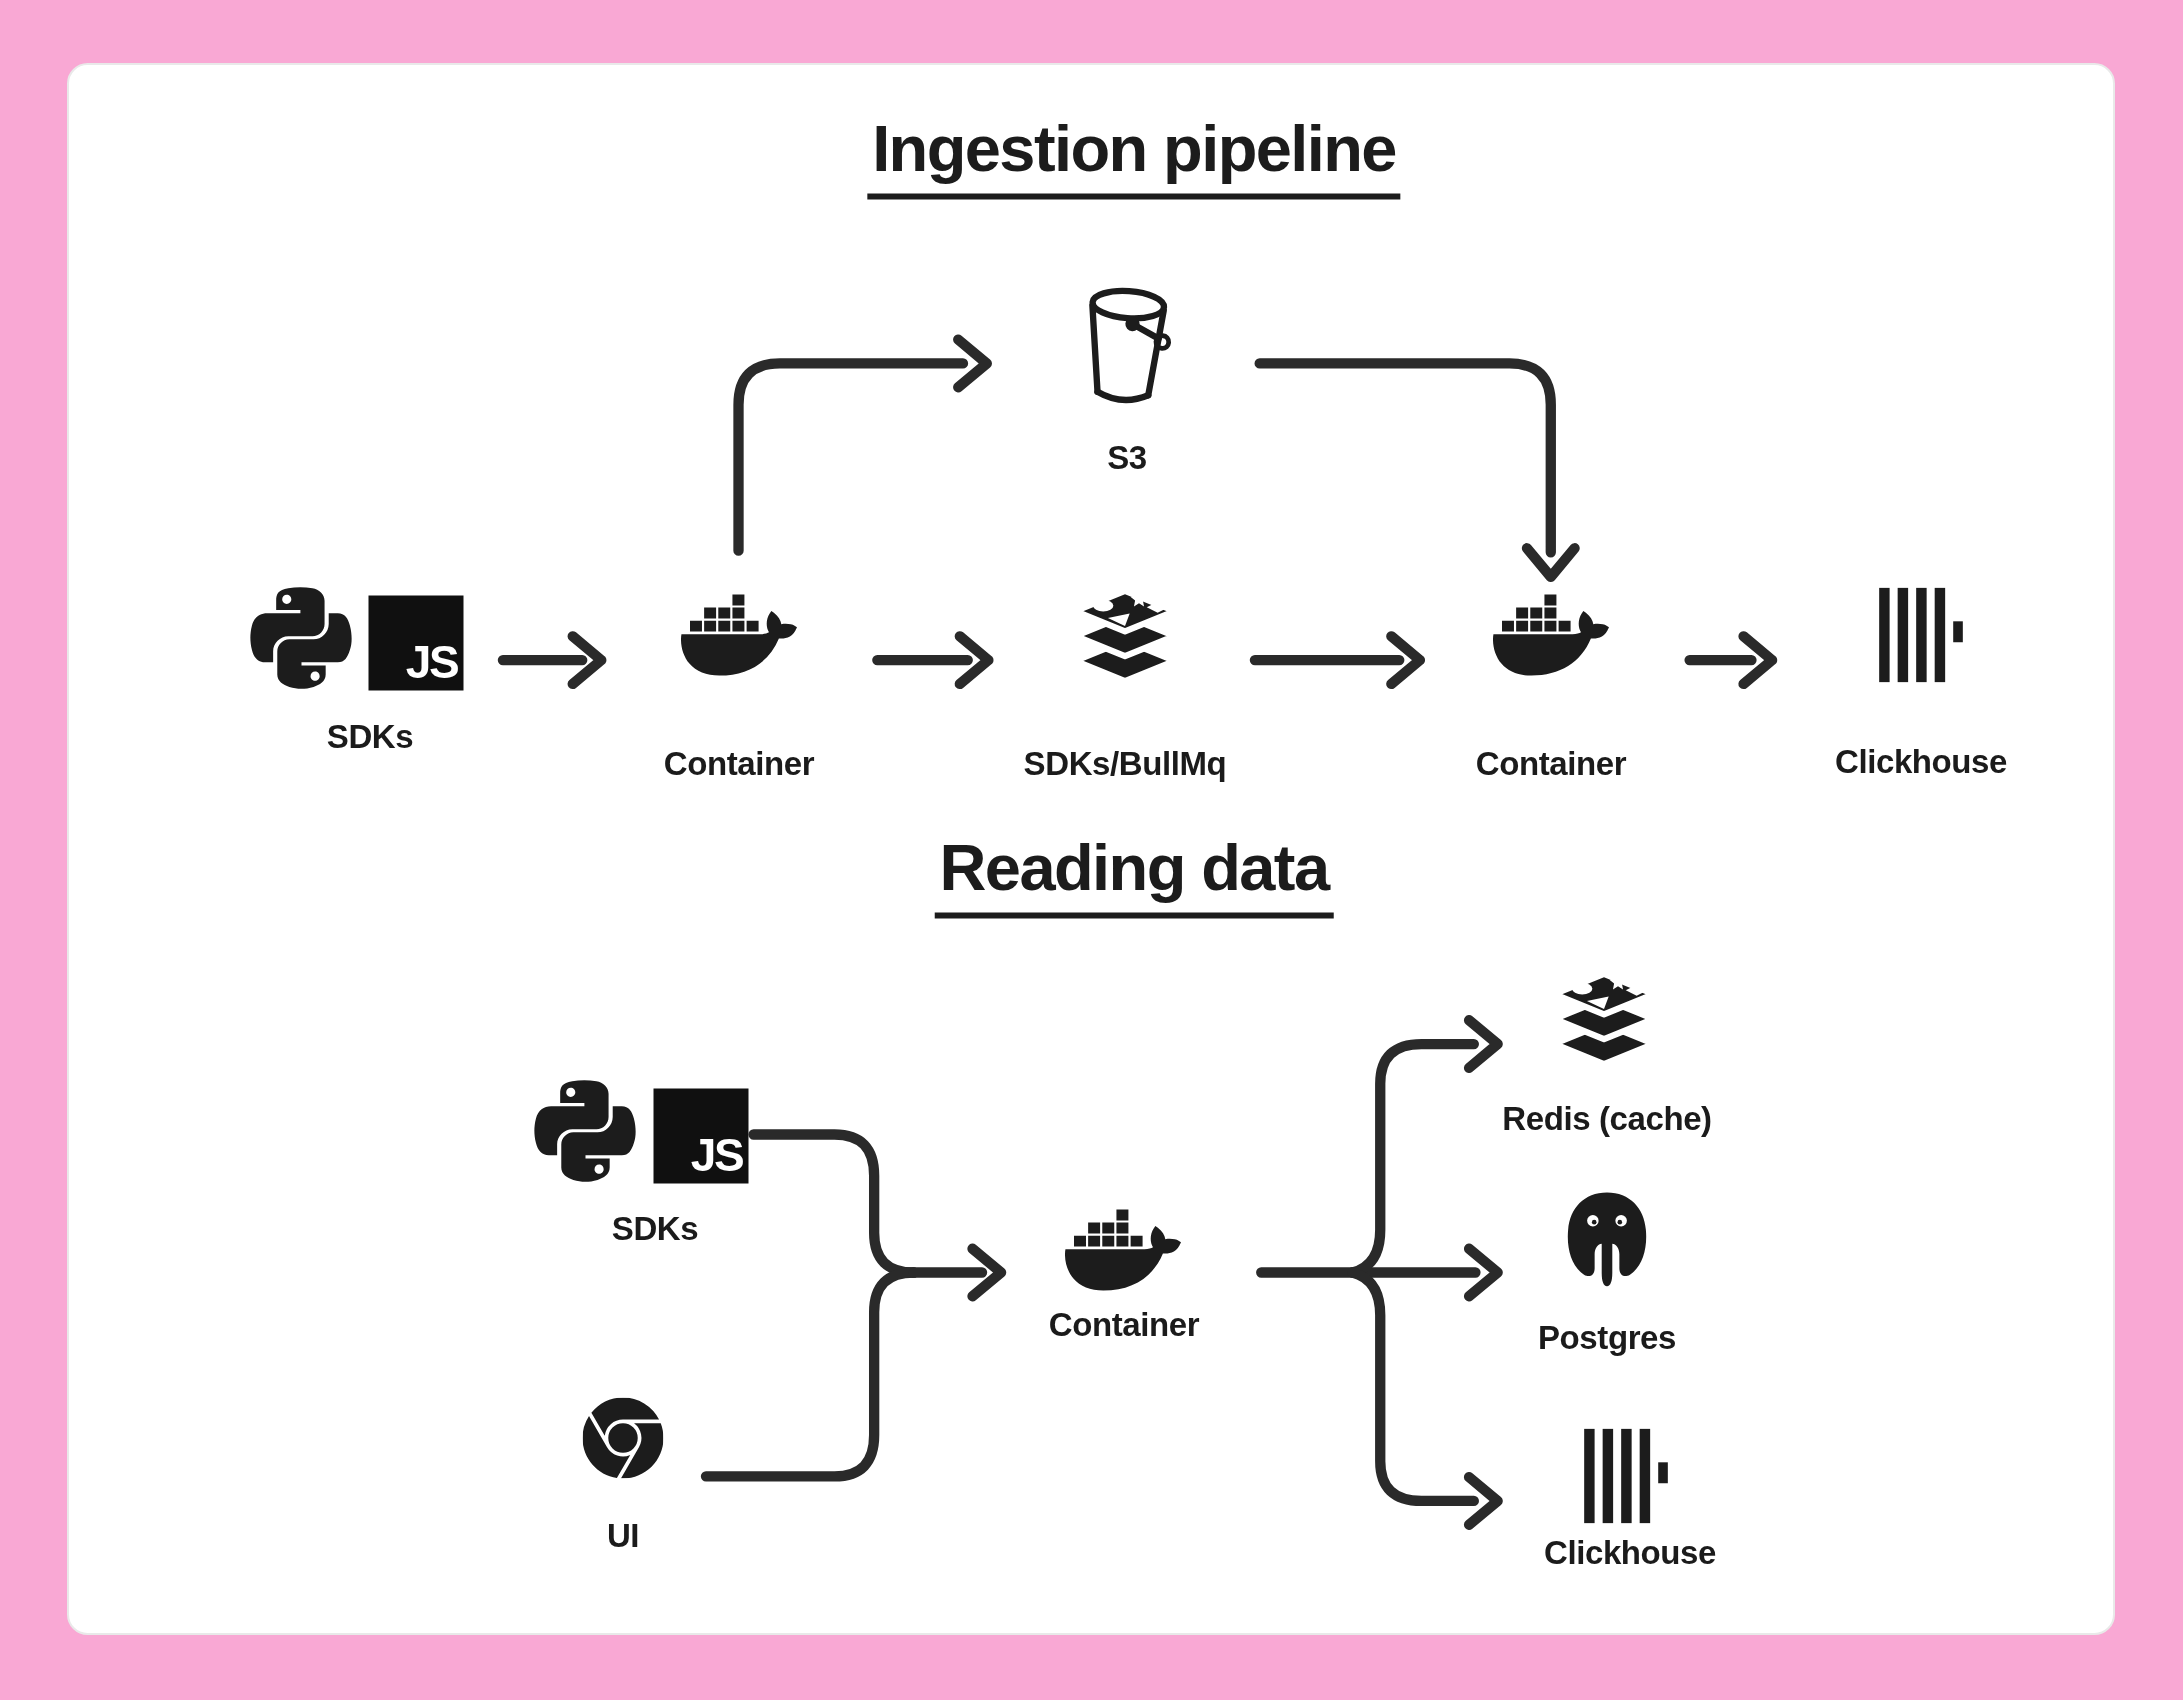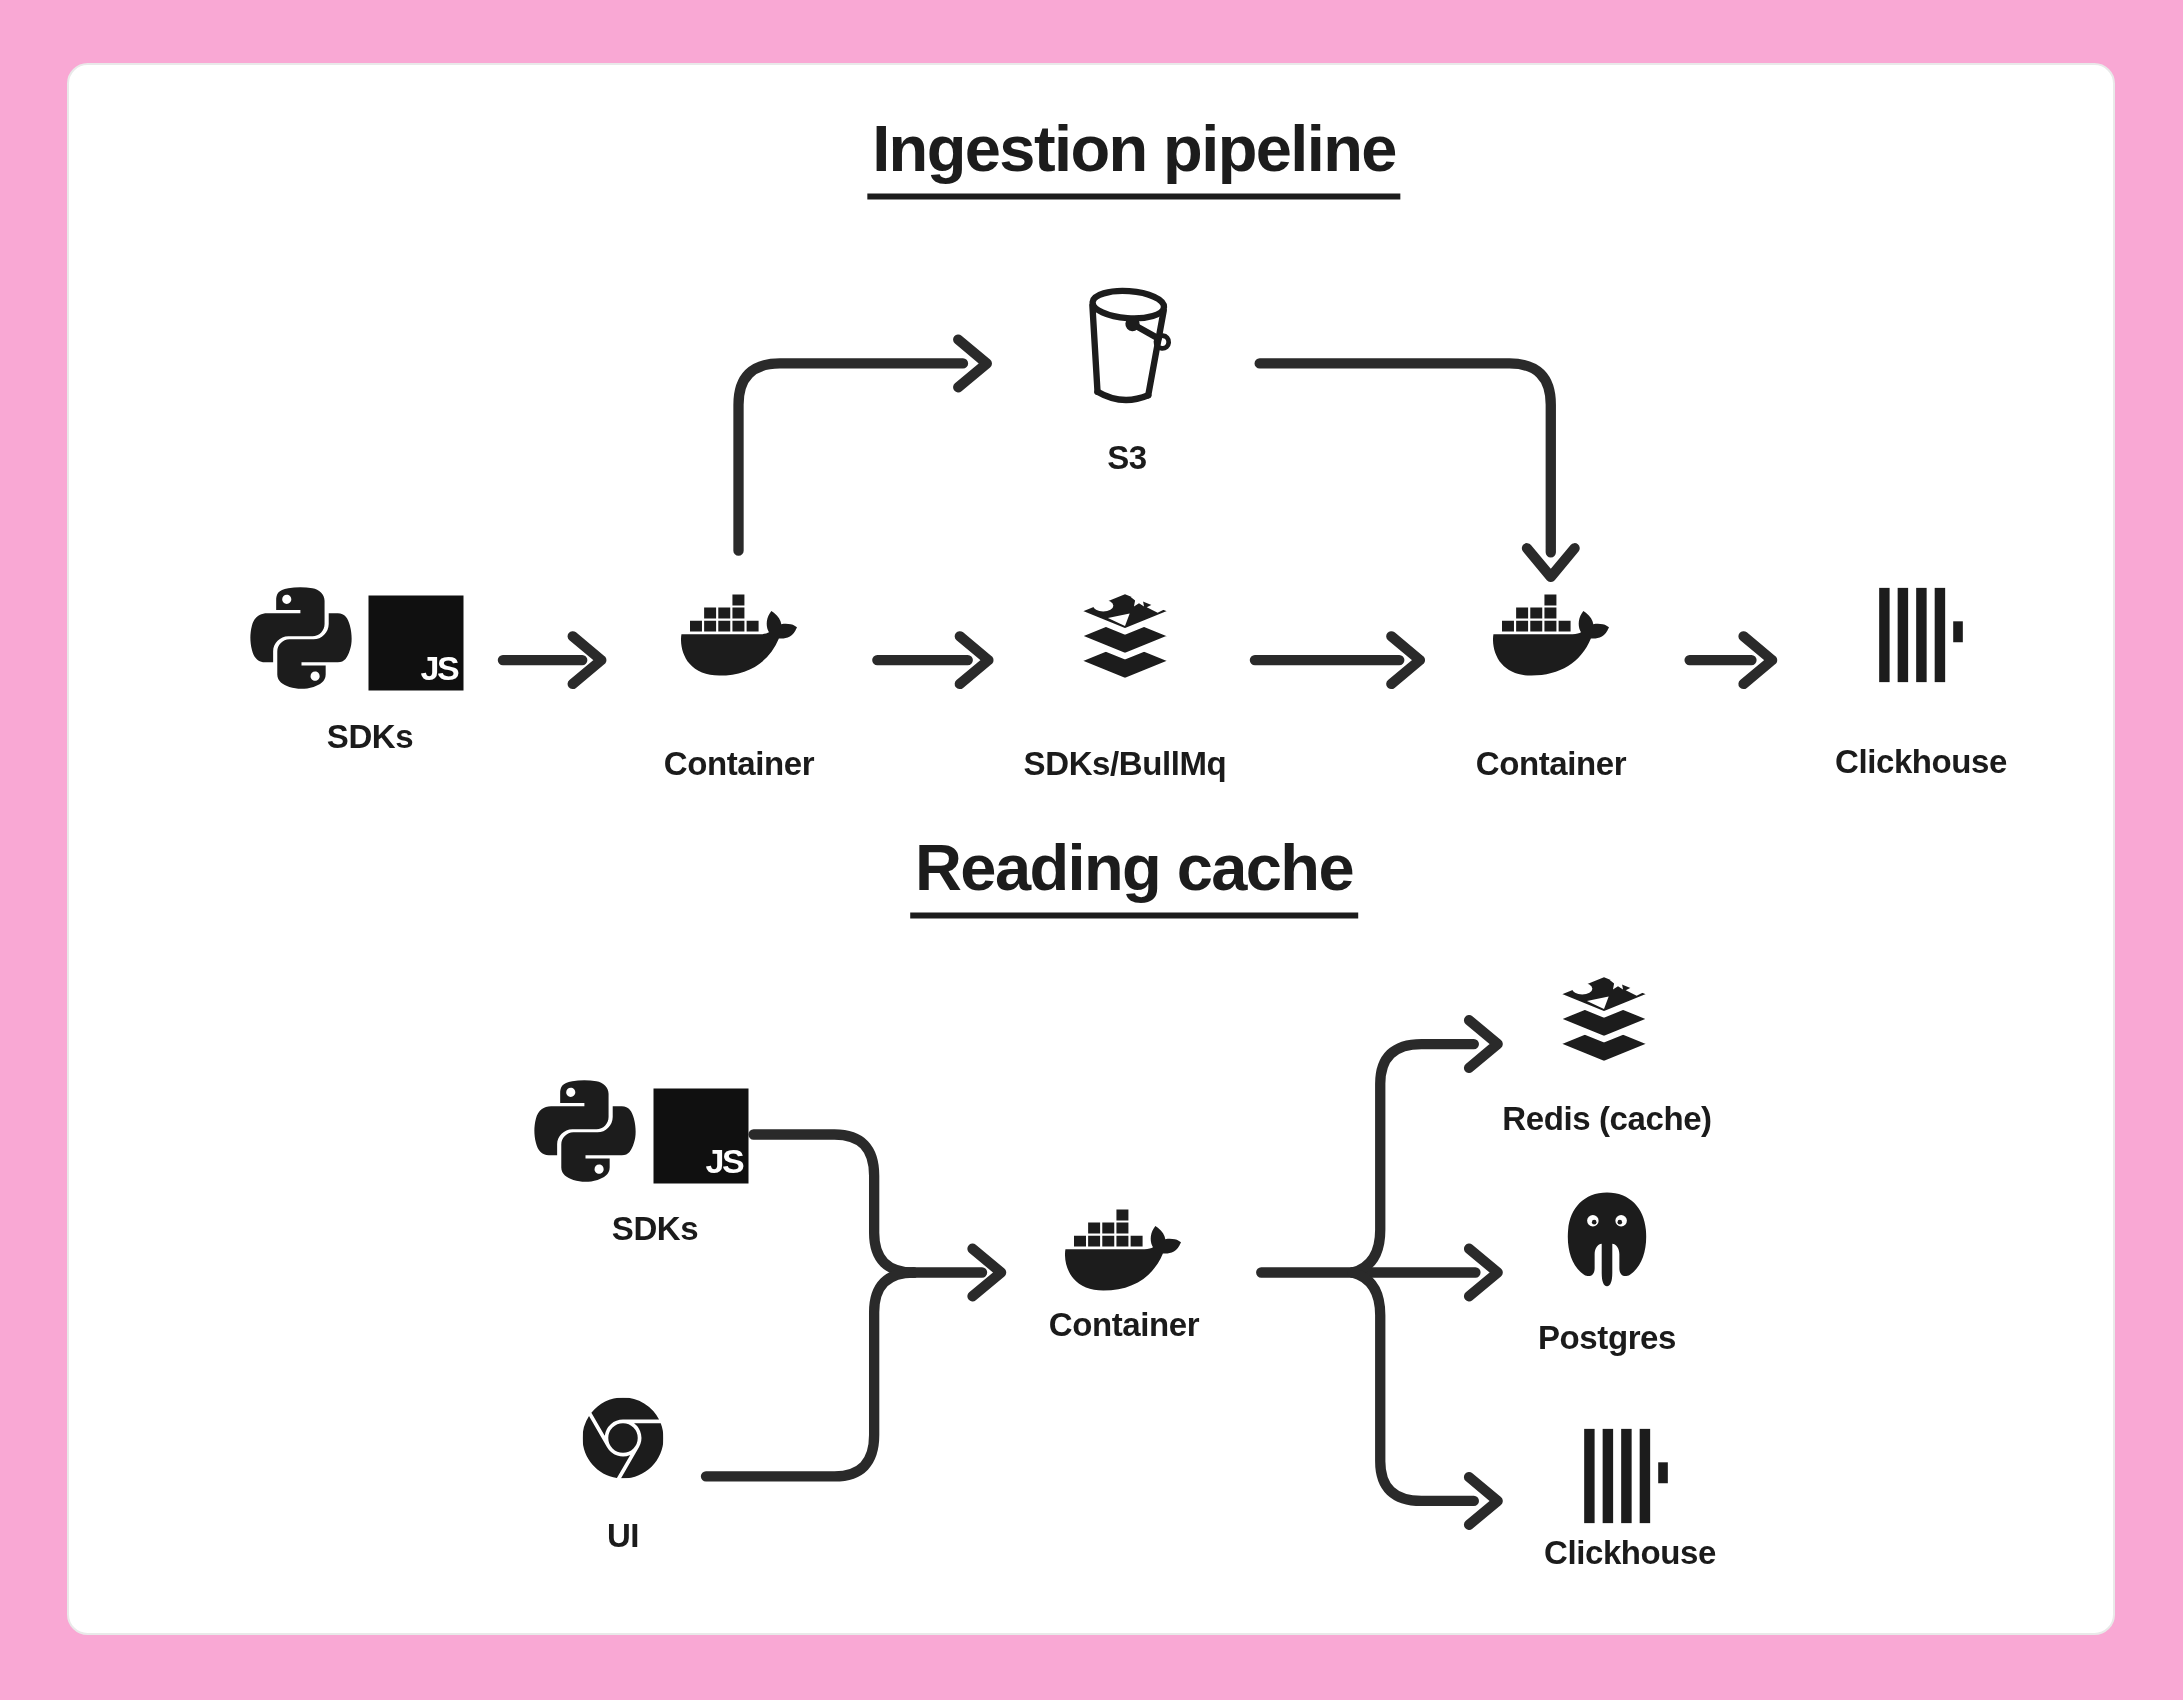--- a/index.html
+++ b/index.html
@@ -8,21 +8,21 @@
   .card{position:absolute;left:67px;top:63px;width:2048px;height:1572px;background:#ffffff;
         border:2.4px solid #e9e9e9;border-radius:20.6px;box-sizing:border-box;}
   svg.wires{position:absolute;left:0;top:0;width:2183px;height:1701px;pointer-events:none;}
   .wire{fill:none;stroke:#2a2a2a;stroke-width:13px;stroke-linecap:round;stroke-linejoin:round;}
   .abs{position:absolute;transform:translate(-50%,-50%);}
   .title{position:absolute;transform:translate(-50%,-50%);font-size:65px;font-weight:700;
          letter-spacing:-1.6px;border-bottom:6.3px solid #1c1c1c;padding:0 4.8px 8px 4.8px;white-space:nowrap;}
   .label{position:absolute;transform:translate(-50%,-50%);font-size:33px;font-weight:700;
          letter-spacing:-0.4px;white-space:nowrap;color:#1b1b1b;}
   .jsbox{background:#101010;display:flex;align-items:flex-end;justify-content:flex-end;}
-  .jsbox span{color:#ffffff;font-weight:700;font-size:34px;letter-spacing:-2.4px;line-height:1;
+  .jsbox span{color:#ffffff;font-weight:700;font-size:46px;letter-spacing:-2.4px;line-height:1;
               padding:0 6.3px 6.3px 0;}
   .ico{display:block;}
 </style>
 </head>
 <body>
 
 <svg width="0" height="0" style="position:absolute">
   <defs>
     <symbol id="sym-python" viewBox="0 0 448 512">
       <path fill="#1c1c1c" d="M439.8 200.5c-7.7-30.9-22.3-54.2-53.4-54.2h-40.1v47.4c0 36.8-31.2 67.8-66.8 67.8H172.7c-29.2 0-53.4 25-53.4 54.3v101.8c0 29 25.2 46 53.4 54.3 33.8 9.9 66.3 11.7 106.8 0 26.9-7.8 53.4-23.5 53.4-54.3v-40.7H226.2v-13.6h160.2c31.1 0 42.6-21.7 53.4-54.2 11.2-33.5 10.7-65.7 0-108.6zM286.2 404c11.1 0 20.1 9.1 20.1 20.3 0 11.3-9 20.4-20.1 20.4-11 0-20.1-9.2-20.1-20.4.1-11.3 9.1-20.3 20.1-20.3zM167.8 248.1h106.8c29.7 0 53.4-24.5 53.4-54.3V91.9c0-29-24.4-50.7-53.4-55.6-35.8-5.9-74.7-5.6-106.8.1-45.2 8-53.4 24.7-53.4 55.6v40.7h106.9v13.6h-147c-31.1 0-58.3 18.7-66.8 54.2-9.8 40.7-10.2 66.1 0 108.6 7.6 31.6 25.7 54.2 56.8 54.2H101v-48.8c0-35.3 30.5-66.4 66.8-66.4zm-6.7-142.6c-11.1 0-20.1-9.1-20.1-20.3.1-11.3 9-20.4 20.1-20.4 11 0 20.1 9.2 20.1 20.4 0 11.2-9 20.3-20.1 20.3z"></path>
@@ -124,21 +124,21 @@
   <svg class="ico abs" style="left:1551px;top:635px;" width="116" height="93" viewBox="0 0 146 117">
       <use href="#sym-docker"></use>
     </svg>
   <div class="label" style="left:1551px;top:764px;">Container</div>
 
   <svg class="ico abs" style="left:1921px;top:635px;" width="84" height="95" viewBox="0 0 106 120">
       <use href="#sym-clickhouse"></use>
     </svg>
   <div class="label" style="left:1921px;top:762px;">Clickhouse</div>
 
-  <div class="title" style="left:1134px;top:874px;">Reading cache</div>
+  <div class="title" style="left:1134px;top:874px;">Reading data</div>
 
   <svg class="ico abs" style="left:585px;top:1131px;" width="102" height="116" viewBox="0 0 128 146">
       <use href="#sym-python"></use>
     </svg>
   <div class="jsbox abs" style="left:701px;top:1136px;width:95px;height:95px;">
     <span>JS</span>
   </div>
   <div class="label" style="left:655px;top:1229px;">SDKs</div>
 
   <svg class="ico abs" style="left:623px;top:1438px;" width="81" height="81" viewBox="0 0 102 102">

